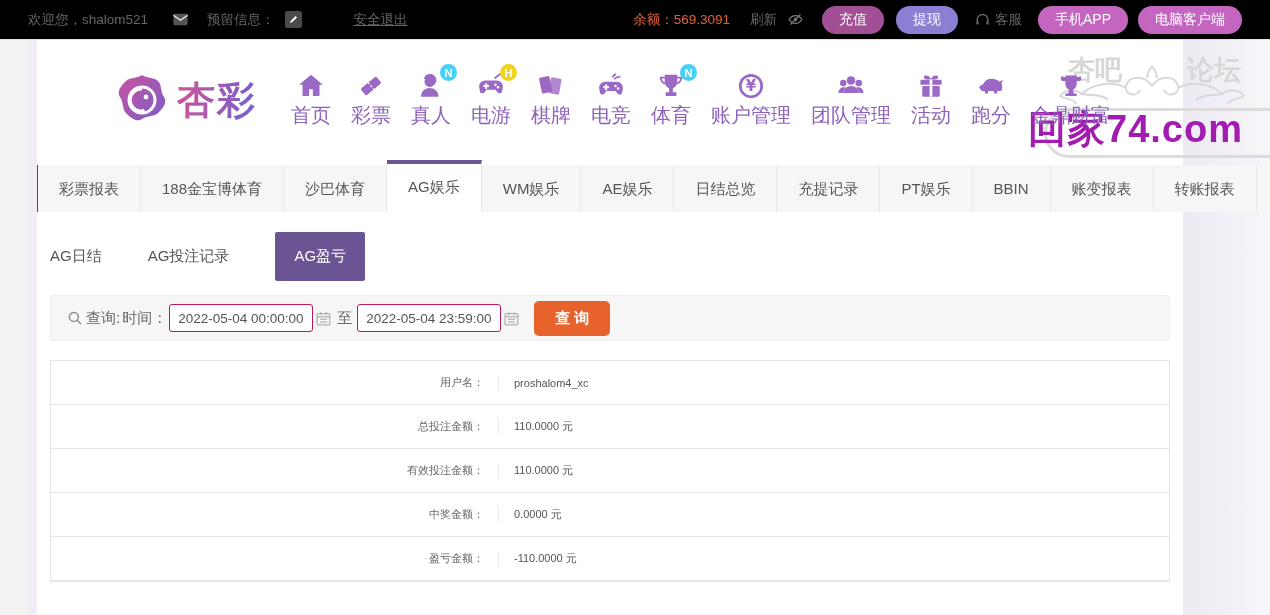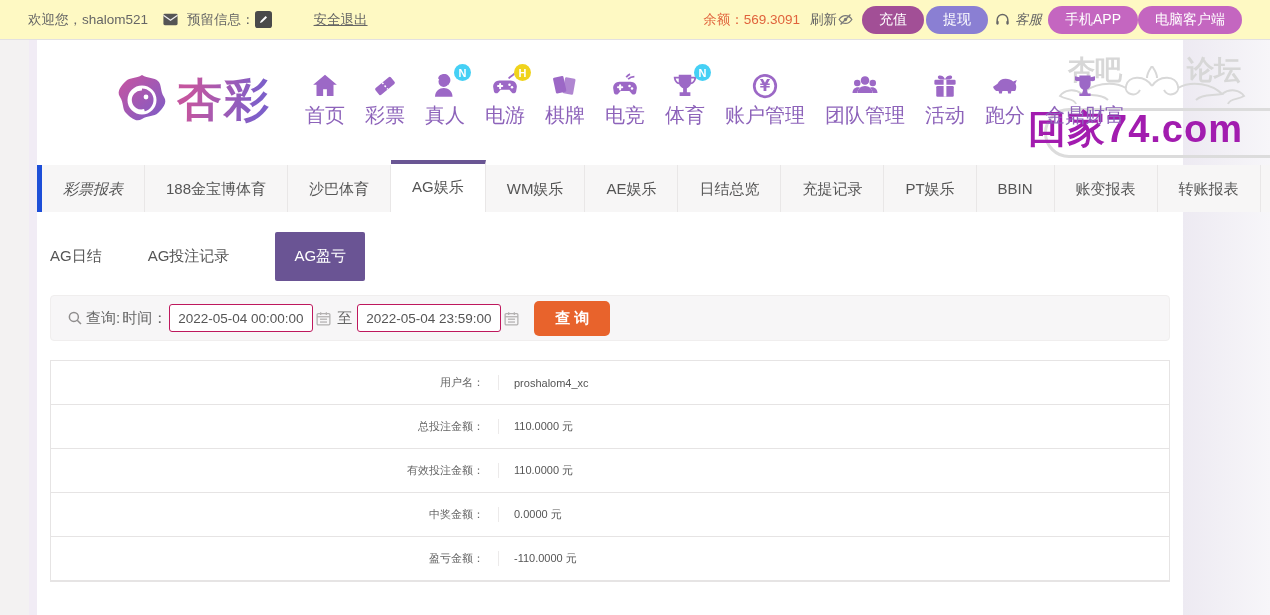--- a/index.html
+++ b/index.html
@@ -1,49 +1,49 @@
 <!DOCTYPE html>
 <html><head>
 <meta charset="utf-8">
 <style>
   * { margin:0; padding:0; box-sizing:border-box; }
   html,body { width:1270px; height:615px; overflow:hidden; background:#f3f2f2;
     font-family:"Liberation Sans","DejaVu Sans",sans-serif; }
 
   
-  .topbar { height:40px; background:#fef9c3; border-bottom:1px solid #e2e0e1;
-    display:flex; align-items:center; padding:0 28px; color:#666; font-size:13.5px; 
+  .topbar { height:40px; background:#000000; border-bottom:1px solid #e2e0e1;
+    display:flex; align-items:center; padding:0 28px; color:#666; font-size:13.5px; gap:10px;
     position:relative; z-index:5;}
   .welcome { margin-right:14px; }
   .icon16 { width:17px; height:17px; display:inline-block; vertical-align:middle; }
   .reserved { margin-left:8px; }
   .logout { margin-left:42px; color:#666; text-decoration:underline; cursor:pointer; }
   .spacer { flex:1; }
   .balance { color:#e0633c; margin-right:10px; }
   .refresh { color:#666; cursor:pointer; }
   .eyeoff { color:#7a7a7a; cursor:pointer; margin-right:8px;}
   .pillbtn { border:none; color:#fff; font-size:14px; padding:5px 17px; border-radius:14px; cursor:pointer;
     font-family:inherit; }
   .btn-recharge { background:#a24f96; }
   .btn-withdraw { background:#8a7fd3; margin-left:2px;}
-  .service { display:flex; align-items:flex-end; gap:4px; color:#666; margin:0 6px; cursor:pointer;font-style:italic;}
+  .service { display:flex; align-items:flex-end; gap:4px; color:#666; margin:0 6px; cursor:pointer;}
   .btn-pink { background:#c466c0; }
 
   
   .right-tint { position:absolute; right:0; top:40px; width:87px; height:575px;
     background:linear-gradient(to right,#edeaf2,#f7f6f9); z-index:0;}
   .left-tint { position:absolute; left:29px; top:40px; width:8px; height:575px; background:#f1ecf5; z-index:0;}
 
   
   .panel { position:absolute; left:37px; top:40px; width:1146px; height:575px; background:#fff; z-index:1; }
 
   
   .header { position:relative; height:120px; display:flex; align-items:center; padding-left:78px; }
   .logo { display:flex; align-items:center; gap:8px; margin-right:24px; cursor:pointer; position:relative; z-index:2;}
-  .logo-text { font-size:45px; font-weight:bold; color:#9559be; letter-spacing:2px;}
+  .logo-text { font-size:38px; font-weight:bold; color:#9559be; letter-spacing:2px;}
   @supports (-webkit-background-clip: text) {
     .logo-text { background:linear-gradient(100deg,#c4569f 15%,#7d5fc9 85%);
       -webkit-background-clip:text; -webkit-text-fill-color:transparent; }
   }
   .nav { display:flex; align-items:flex-end; position:relative; z-index:2; }
   .nav-item { display:flex; flex-direction:column; align-items:center; margin:0 10px; cursor:pointer; }
   .nav-icon { width:30px; height:30px; color:#9c68c6; position:relative; }
   .nav-icon svg { width:30px; height:30px; }
   .nav-label { font-size:20px; color:#8d63ba; margin-top:1px; white-space:nowrap; }
   .badge { position:absolute; top:-7px; right:-11px; width:17px; height:17px; border-radius:50%;
@@ -59,21 +59,21 @@
   .wm-flourish { position:absolute; left:0; top:14px; }
   .wm-box { position:absolute; left:22px; top:56px; width:290px; height:50px;
     border:3px solid #dcdcdc; border-radius:26px; }
   .wm-main { position:absolute; left:6px; top:52px; font-size:38px; font-weight:bold;
     color:#a21caf; letter-spacing:1px; white-space:nowrap; }
 
   
   .tabs { display:flex; align-items:flex-end; padding-left:0; }
   .tab { height:47px; line-height:47px; padding:0 21px; background:#f7f6f6;
     border-right:1px solid #e9e7e7; font-size:15px; color:#555; cursor:pointer; white-space:nowrap; }
-  .tabs1 .tab:first-child { border-left:5px solid #1d4ed8;font-style:italic; }
+  .tabs1 .tab:first-child { border-left:1px solid #1d4ed8; }
   .tab.active { background:#fff; border-top:4px solid #6a5694; height:52px; line-height:45px; }
   .tabs2 .tab { border-top:1px solid #f0eeee; }
   .tabs2 .tab:first-child { border-left:1px solid #e9e7e7; }
 
   
   .subtabs { margin:20px 13px 0; display:flex; align-items:center; font-size:15px; color:#555; }
   .subtab { cursor:pointer; margin-right:46px;text-align:center; }
   .subtab.active { background:#6a5494; color:#fff; padding:15px 19px; border-radius:2px; margin-right:0; }
 
   

